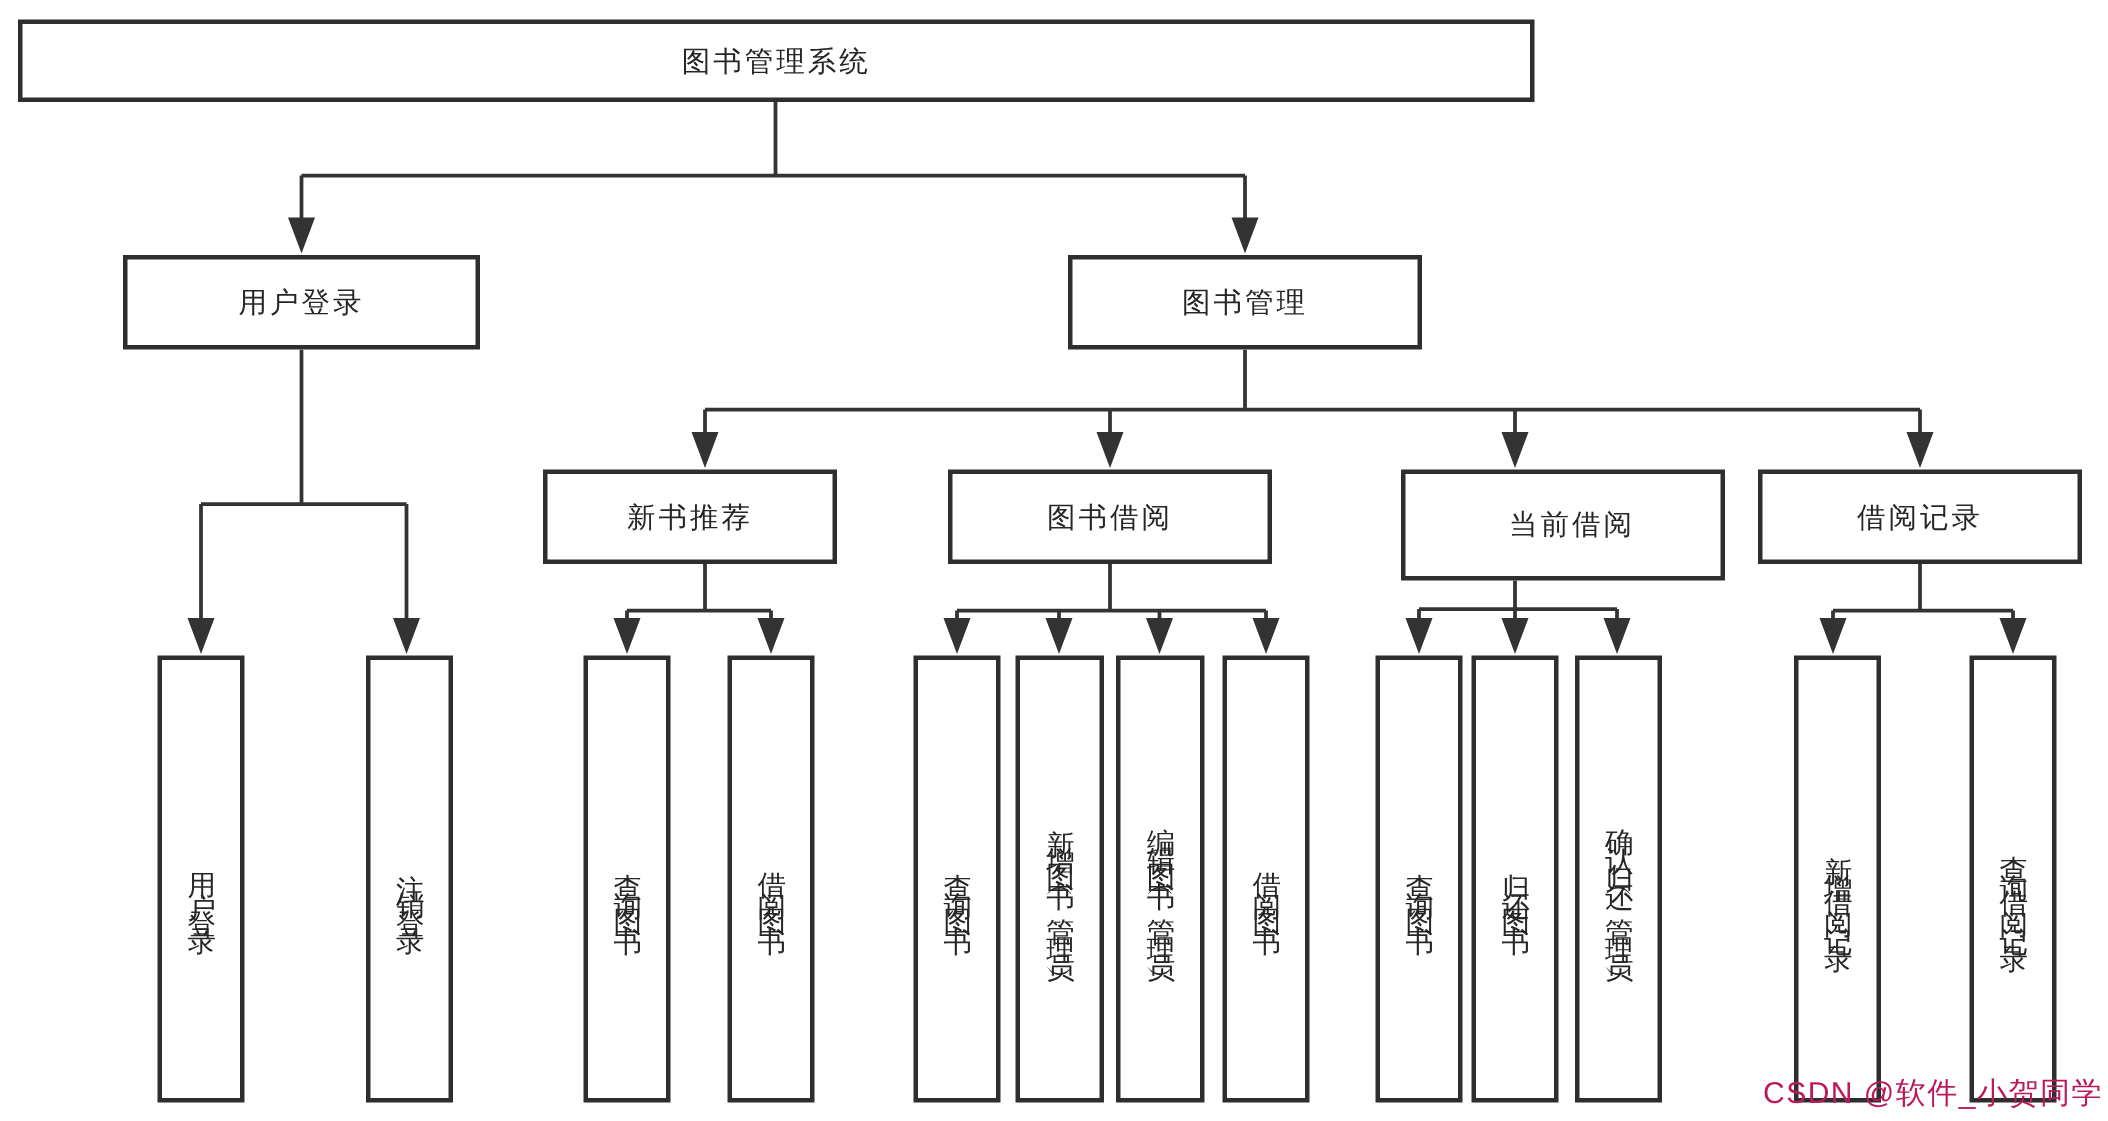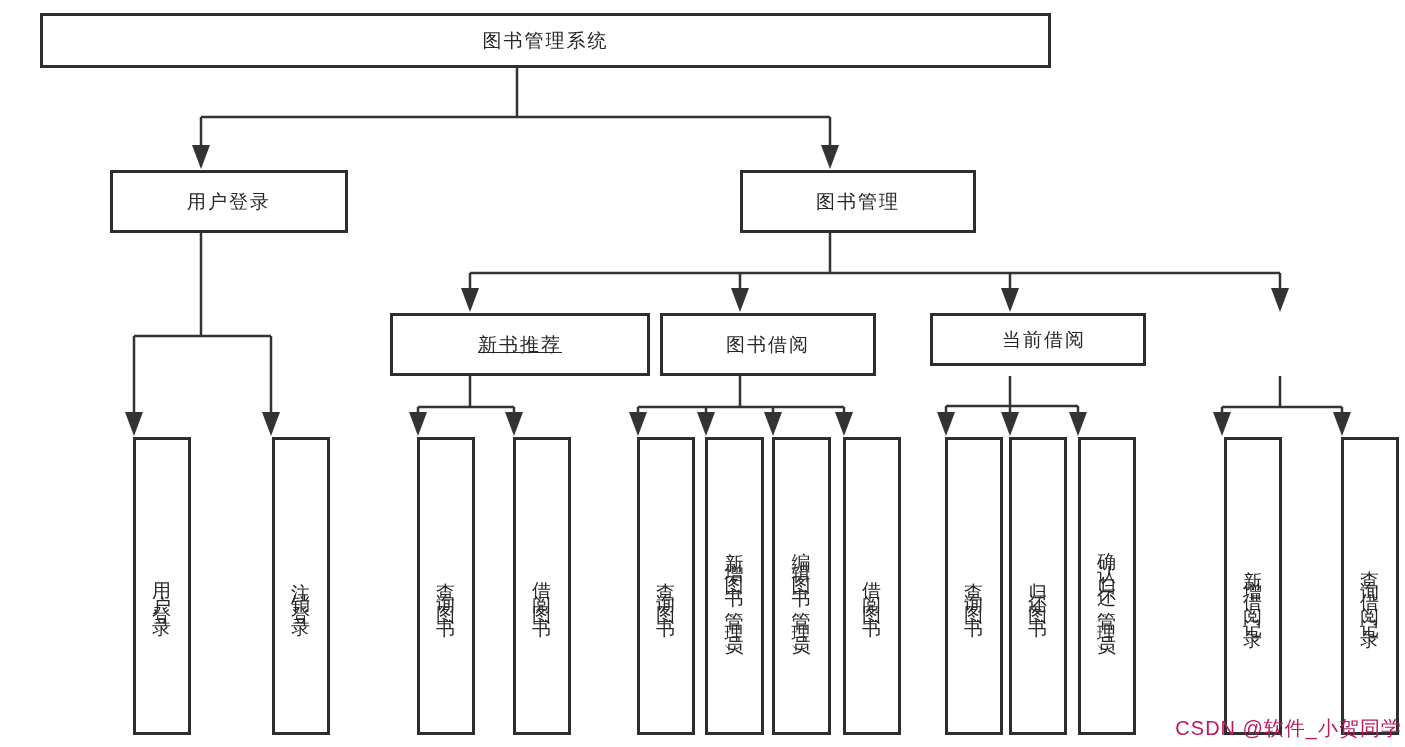--- a/index.html
+++ b/index.html
@@ -26,21 +26,20 @@
     box-sizing: border-box;
     border: 3px solid #2e2e2e;
     background: #ffffff;
     display: flex;
     align-items: center;
     justify-content: center;
     color: #262626;
     font-size: 19px;
     z-index: 2;
     text-align: center;
-    margin-left: 28px;
   }
   .h { letter-spacing: 2px; }
   .v {
     writing-mode: vertical-rl;
     letter-spacing: 12px;
     font-size: 19px;
     line-height: 1;
     padding-top: 10px;
   }
   #watermark {
@@ -104,23 +103,24 @@
       <polygon points="1213,412 1231,412 1222,436"></polygon>
       <polygon points="1333,412 1351,412 1342,436"></polygon>
     </g>
   </svg>
 
   <div class="box h" style="left:12px; top:13px; width:1011px; height:55px;">图书管理系统</div>
 
   <div class="box h" style="left:82px; top:170px; width:238px; height:63px;">用户登录</div>
   <div class="box h" style="left:712px; top:170px; width:236px; height:63px;font-family:Liberation Serif, serif;">图书管理</div>
 
-  <div class="box h" style="left:362px; top:313px; width:260px; height:63px;text-decoration:underline;">新书推荐</div>
+  <div class="box h" style="left:362px; top:313px; width:196px; height:63px;">新书推荐</div>
   <div class="box h" style="left:632px; top:313px; width:216px; height:63px;">图书借阅</div>
-  <div class="box h" style="left:902px; top:313px; width:216px; height:53px;padding-left:12px;">当前借阅</div>
+  <div class="box h" style="left:934px; top:313px; width:216px; height:74px;padding-left:12px;">当前借阅</div>
+  <div class="box h" style="left:1172px; top:313px; width:216px; height:63px;">借阅记录</div>
 
   <div class="box v" style="left:105px; top:437px; width:58px; height:298px;">用户登录</div>
   <div class="box v" style="left:244px; top:437px; width:58px; height:298px;">注销登录</div>
 
   <div class="box v" style="left:389px; top:437px; width:58px; height:298px;">查询图书</div>
   <div class="box v" style="left:485px; top:437px; width:58px; height:298px;">借阅图书</div>
 
   <div class="box v" style="left:609px; top:437px; width:58px; height:298px;">查询图书</div>
   <div class="box v" style="left:677px; top:437px; width:59px; height:298px;">新增图书（管理员）</div>
   <div class="box v" style="left:744px; top:437px; width:59px; height:298px;">编辑图书（管理员）</div>

